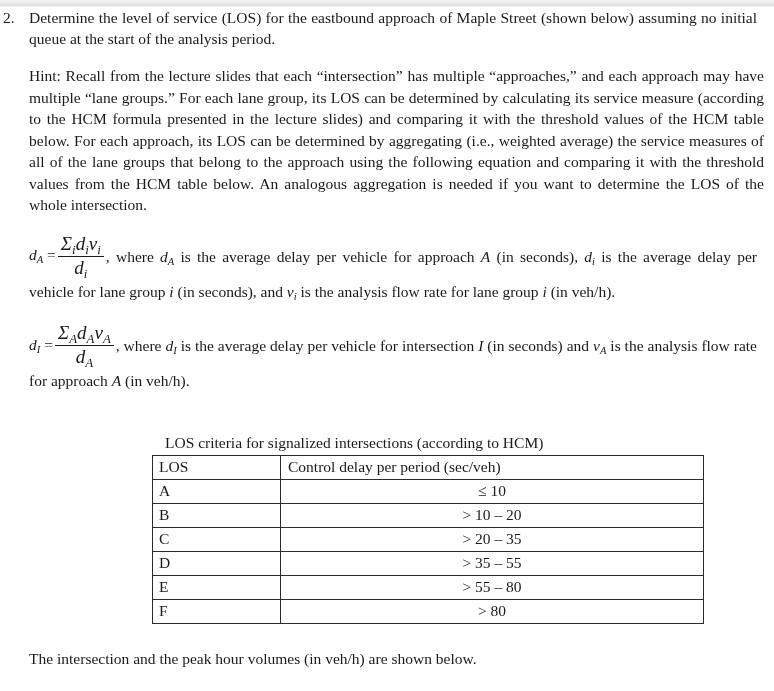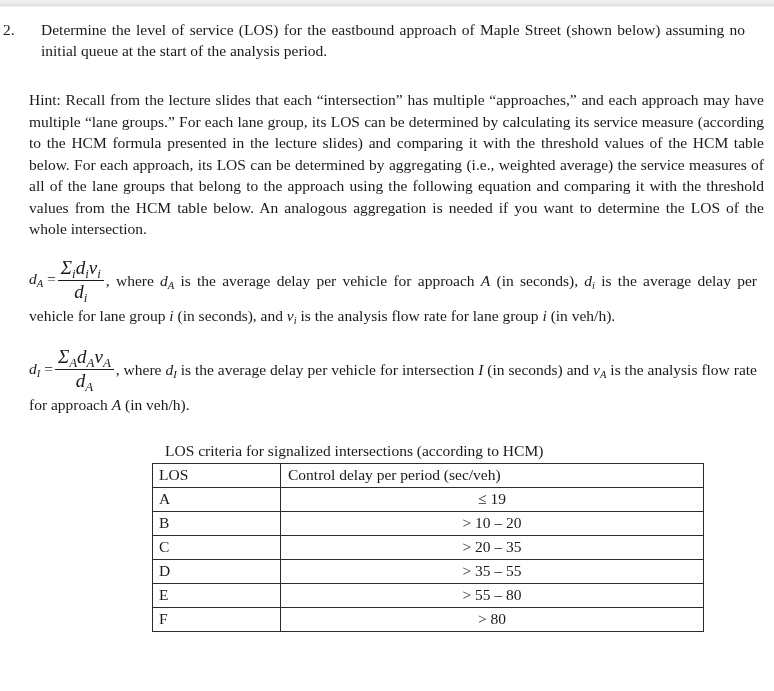--- a/index.html
+++ b/index.html
@@ -39,21 +39,21 @@
     left: 3px;
     top: 0;
     font-size: 15.5px;
     line-height: 21px;
   }
   .q-text {
     font-size: 15.5px;
     line-height: 21px;
     text-align: justify;
     text-justify: inter-word;
-    margin: 12px;
+    margin: 0;
   }
 
   .para {
     font-size: 15.5px;
     line-height: 21.5px;
     text-align: justify;
     text-justify: inter-word;
     margin: 0;
     padding-left: 29px;
     padding-right: 10px;
@@ -109,21 +109,21 @@
     vertical-align: middle;
   }
 
   
   .tbl-wrap {
     padding-left: 152px;
   }
   .tbl-caption {
     font-size: 15.5px;
     line-height: 20px;
-    margin: 0 0 2px 13px;
+    margin: 16px 0 2px 13px;
     white-space: nowrap;
   }
   table.los {
     border-collapse: collapse;
     width: 552px;
     table-layout: fixed;
   }
   table.los td, table.los th {
     border: 1.1px solid #2b2b2b;
     font-size: 15.5px;
@@ -184,21 +184,21 @@
     <table class="los">
       <thead>
         <tr>
           <th class="c-los">LOS</th>
           <th class="c-delay">Control delay per period (sec/veh)</th>
         </tr>
       </thead>
       <tbody>
         <tr>
           <td class="c-los">A</td>
-          <td class="c-delay">≤ 19</td>
+          <td class="c-delay">≤ 10</td>
         </tr>
         <tr>
           <td class="c-los">B</td>
           <td class="c-delay">&gt; 10 – 20</td>
         </tr>
         <tr>
           <td class="c-los">C</td>
           <td class="c-delay">&gt; 20 – 35</td>
         </tr>
         <tr>
@@ -212,14 +212,15 @@
         <tr>
           <td class="c-los">F</td>
           <td class="c-delay">&gt; 80</td>
         </tr>
       </tbody>
     </table>
   </div>
 
   <div class="gap-last"></div>
 
+  <p class="closing">The intersection and the peak hour volumes (in veh/h) are shown below.</p>
 
 </div>
 
 </body></html>

